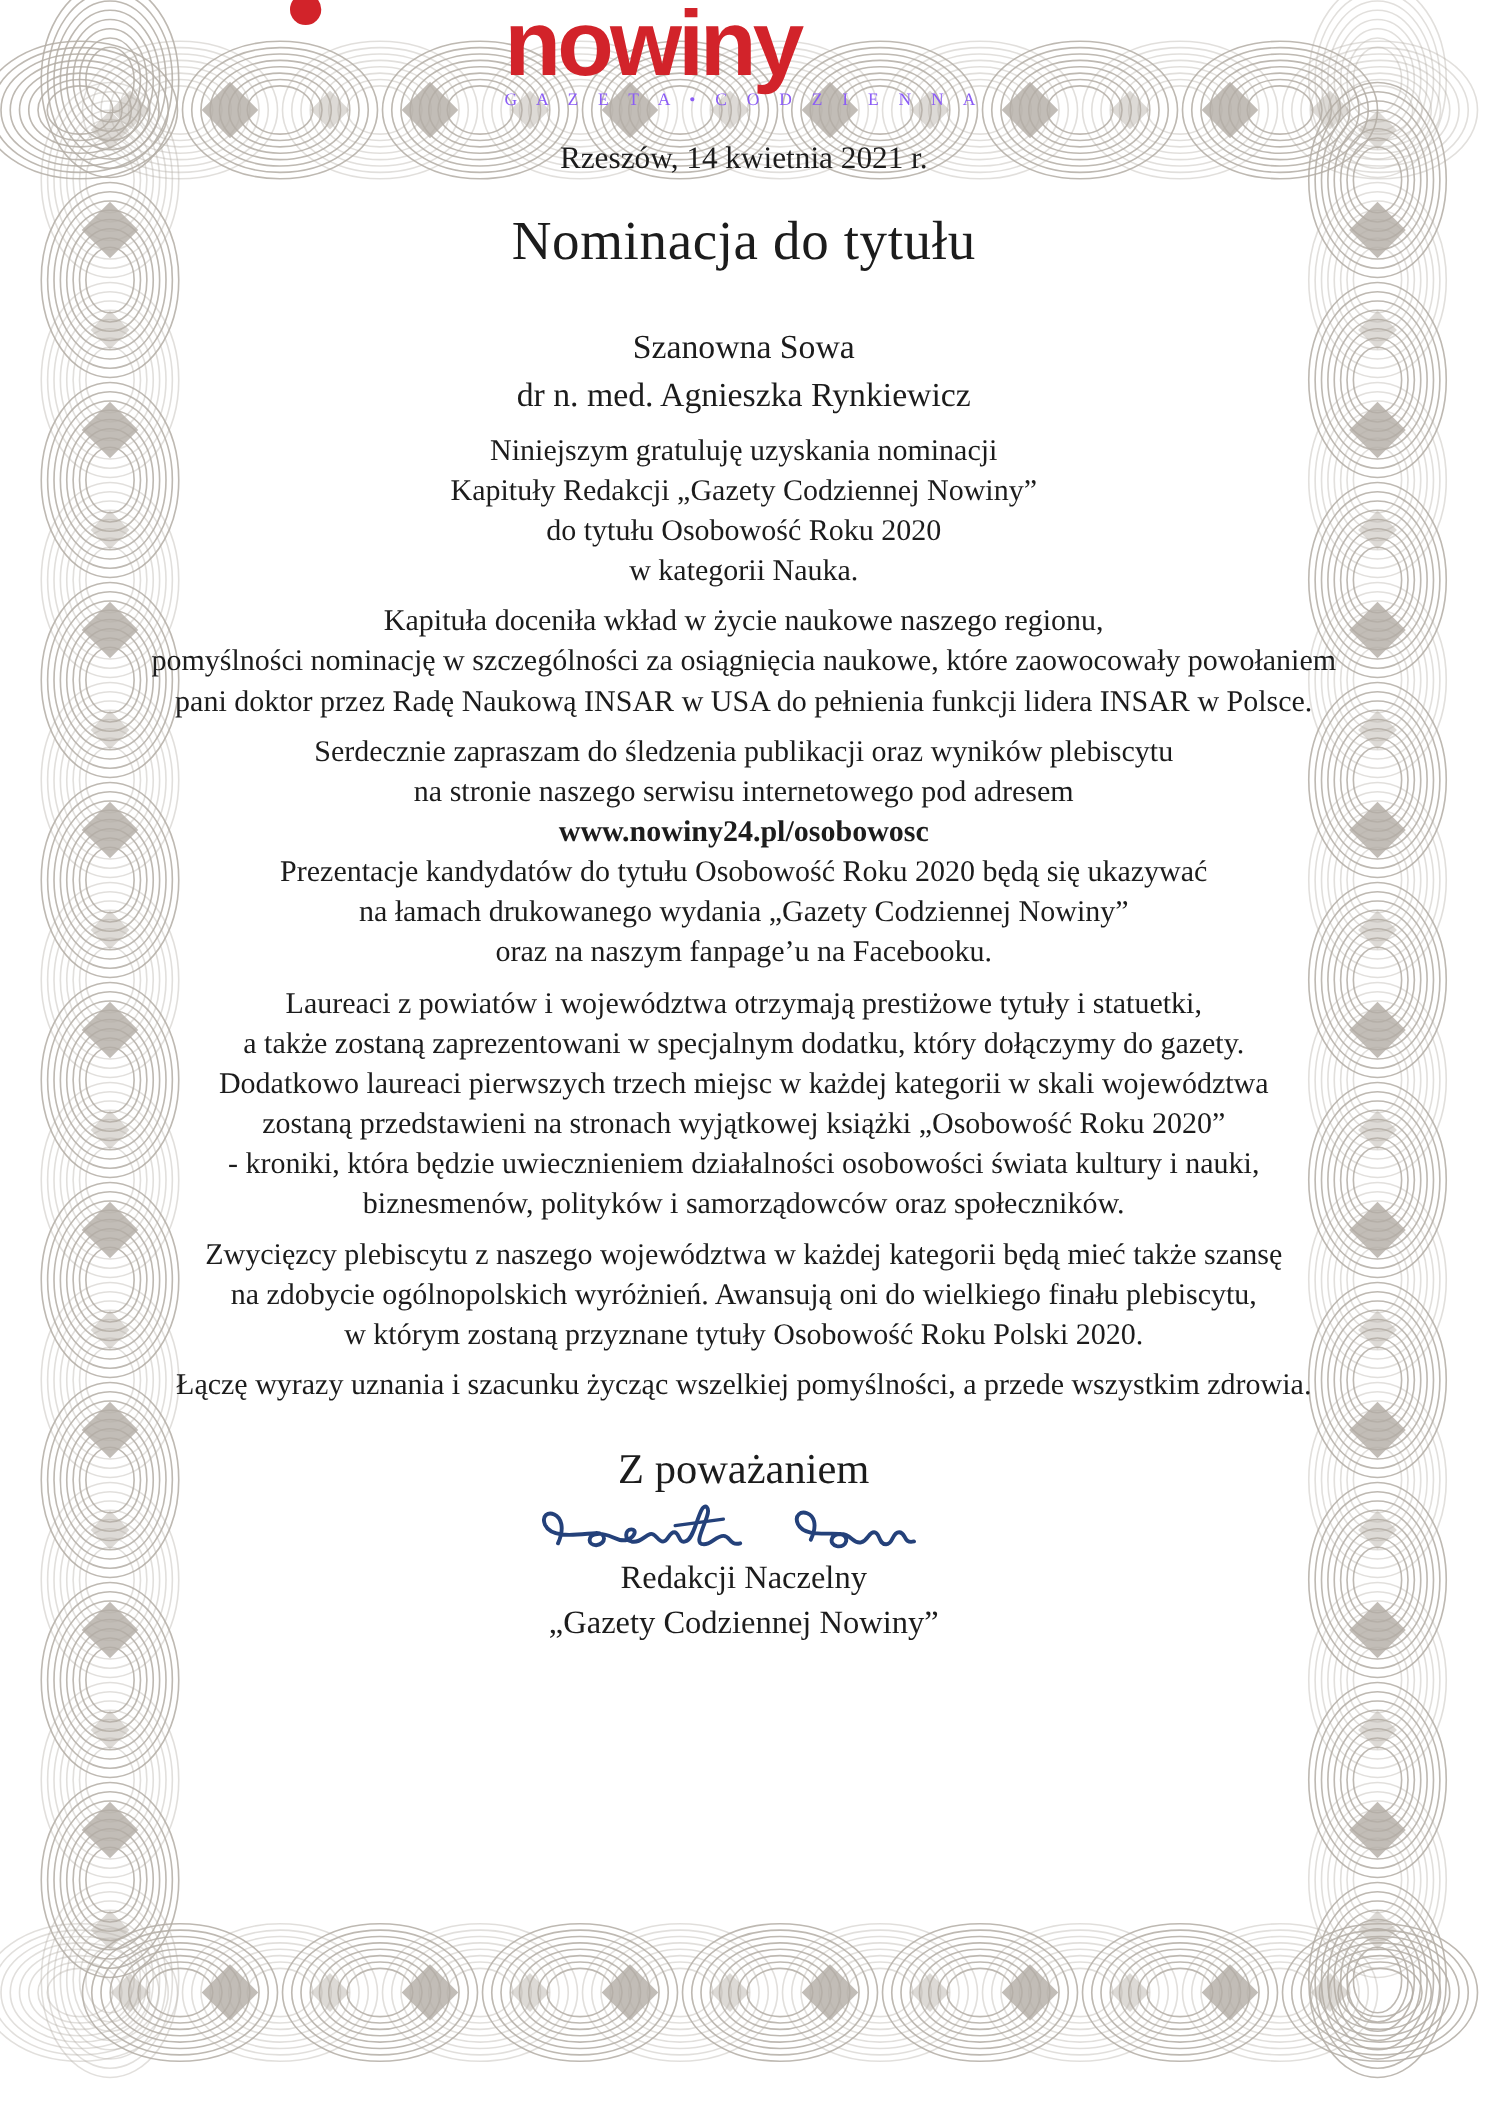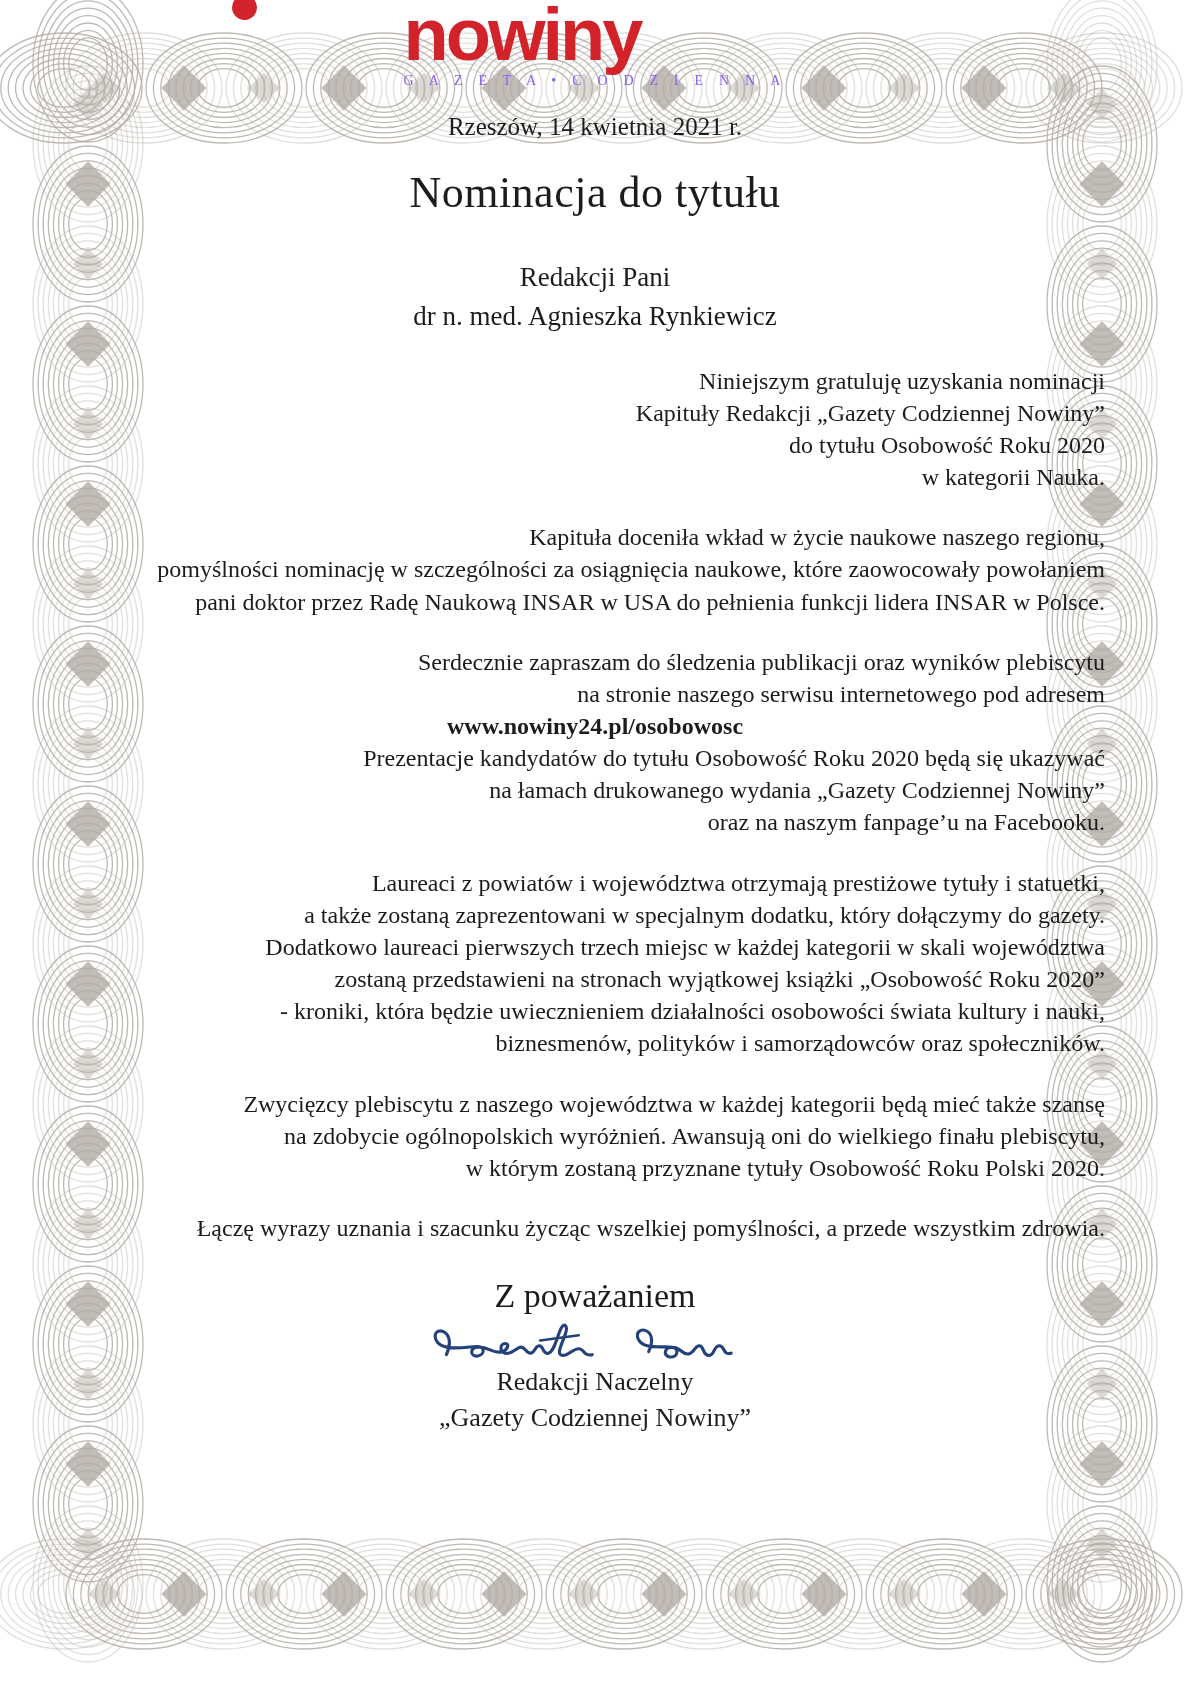--- a/index.html
+++ b/index.html
@@ -25,21 +25,21 @@
     border-radius:50%;background:#d2232a;
   }
   .tagline{
     font-family:Liberation Serif, serif;font-size:14px;color:#8b5cf6;
     letter-spacing:6.2px;margin-top:3px;white-space:nowrap;
   }
   .dateline{font-size:25px;margin-top:24px;}
   .kicker{font-size:44px;margin-top:26px;letter-spacing:0.5px;}
   .award-title{font-size:80px;margin-top:6px;letter-spacing:1.5px;line-height:1.05;}
   .recipient{font-size:27px;line-height:1.45;margin-top:40px;white-space:pre-line;}
-  .para{font-size:24px;line-height:1.34;margin:28px auto 0;white-space:pre-line;text-align:right;}
+  .para{font-size:24px;line-height:1.34;margin:8px auto 0;white-space:pre-line;}
   .para.tight{margin-top:0;font-family:Liberation Serif, serif;}
   .url-line{font-size:24px;line-height:1.34;font-weight:bold;white-space:pre-line;}
   .closing{font-size:34px;line-height:1.4;margin-top:28px;}
   .sig-wrap{height:58px;margin:-4px 0 -10px;position:relative;}
   .sig-wrap svg{display:block;margin:0 auto;transform:translateX(-14px);}
   .org-line{font-size:26px;line-height:1.4;}
 </style>
 </head>
 <body>
 
@@ -795,21 +795,21 @@
   <div class="logo-block">
     <span class="wordmark">nowiny</span>
     <span class="i-dot"></span>
     <div class="tagline">G A Z E T A • C O D Z I E N N A</div>
   </div>
 
   <div class="dateline">Rzeszów, 14 kwietnia 2021 r.</div>
 
   <div class="kicker">Nominacja do tytułu</div>
 
-  <div class="recipient">Redakcji Pani
+  <div class="recipient">Szanowna Sowa
 dr n. med. Agnieszka Rynkiewicz</div>
 
   <div class="para">Niniejszym gratuluję uzyskania nominacji
 Kapituły Redakcji „Gazety Codziennej Nowiny”
 do tytułu Osobowość Roku 2020
 w kategorii Nauka.</div>
 
   <div class="para">Kapituła doceniła wkład w życie naukowe naszego regionu,
 pomyślności nominację w szczególności za osiągnięcia naukowe, które zaowocowały powołaniem
 pani doktor przez Radę Naukową INSAR w USA do pełnienia funkcji lidera INSAR w Polsce.</div>

